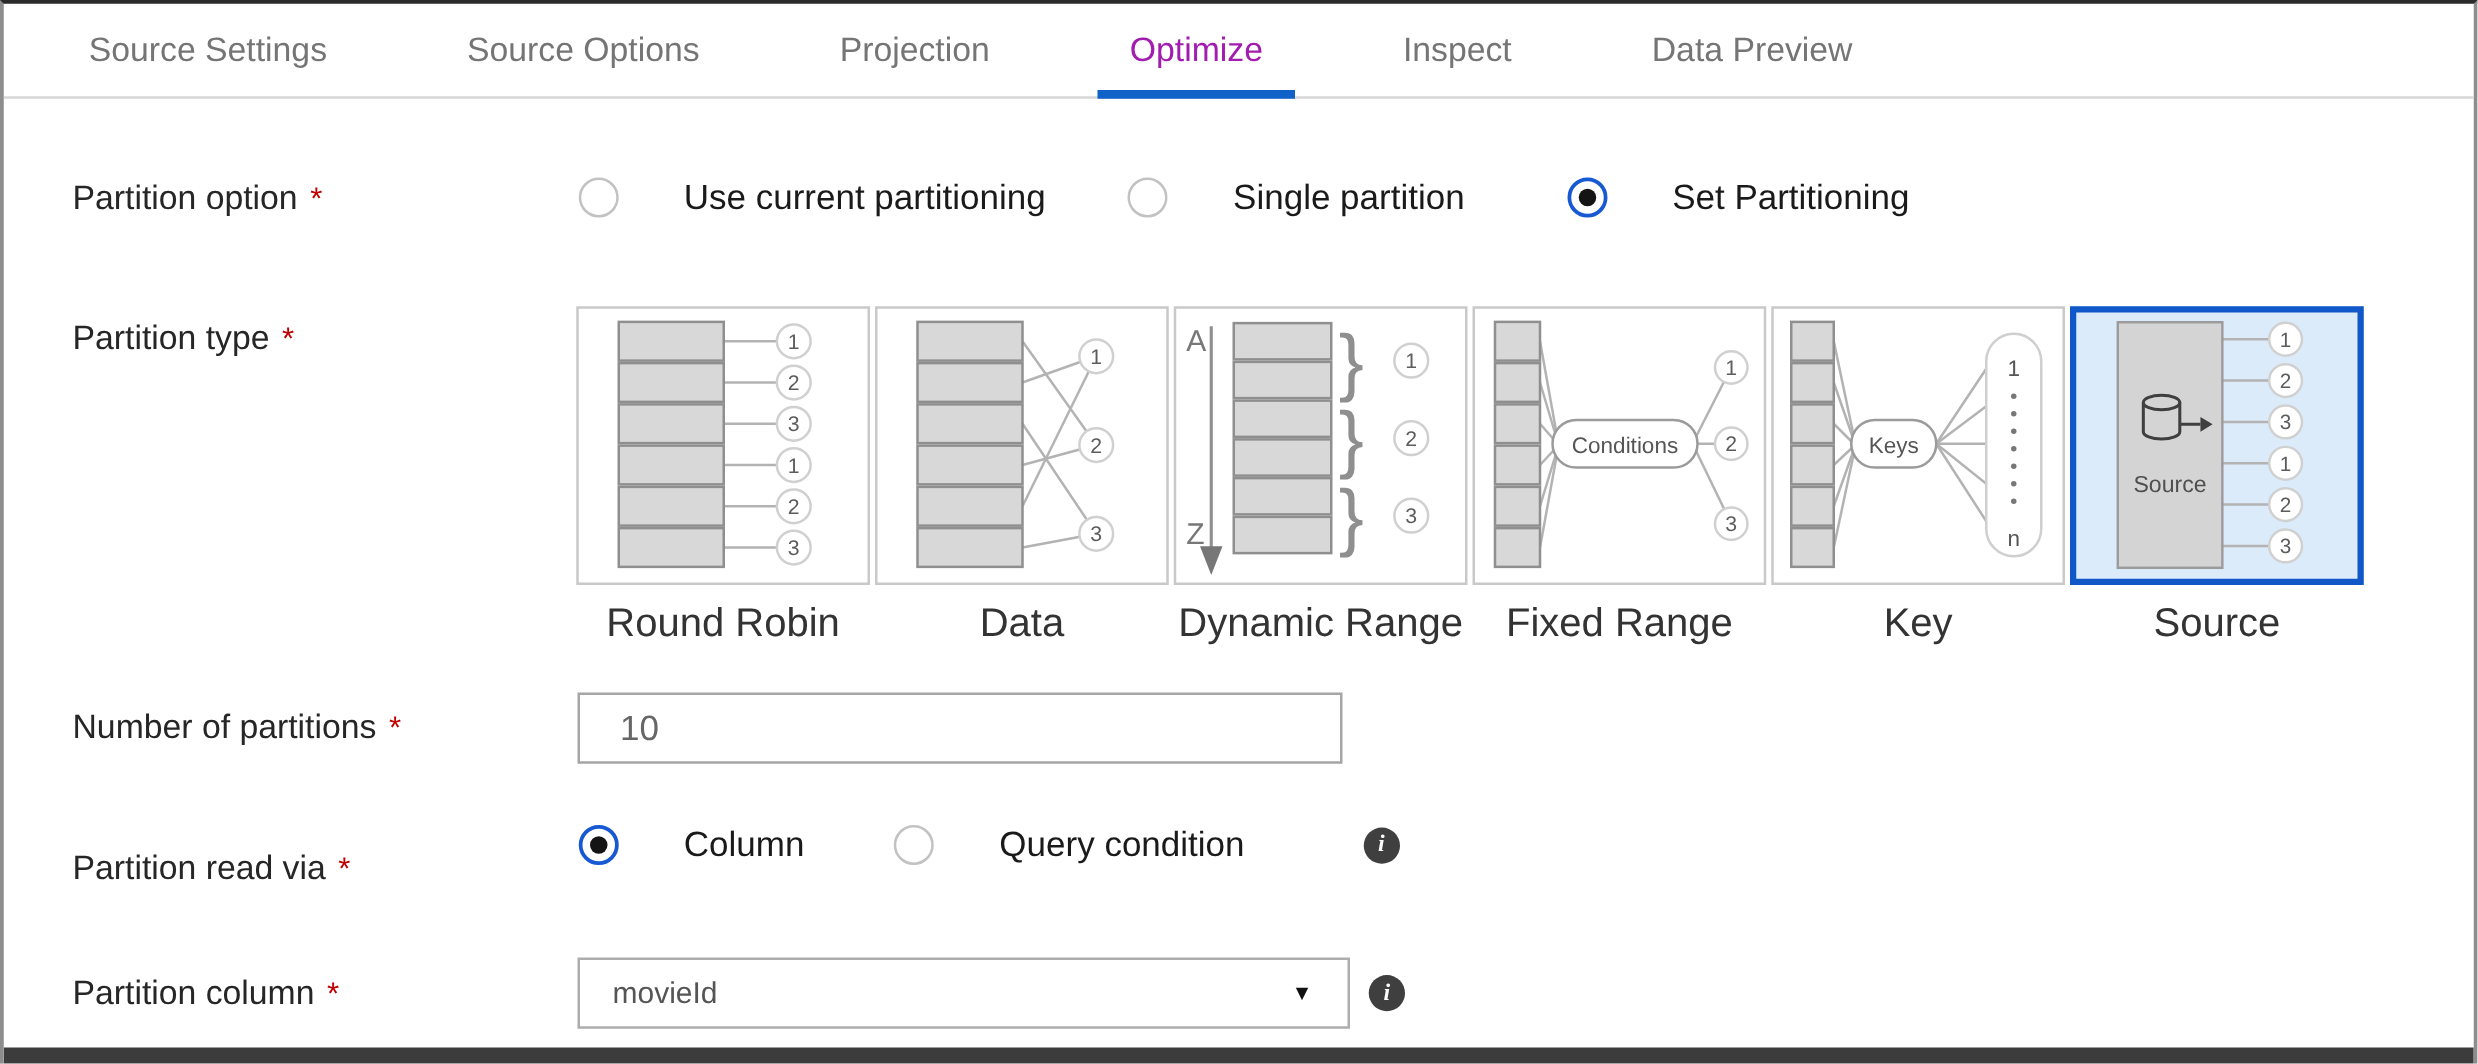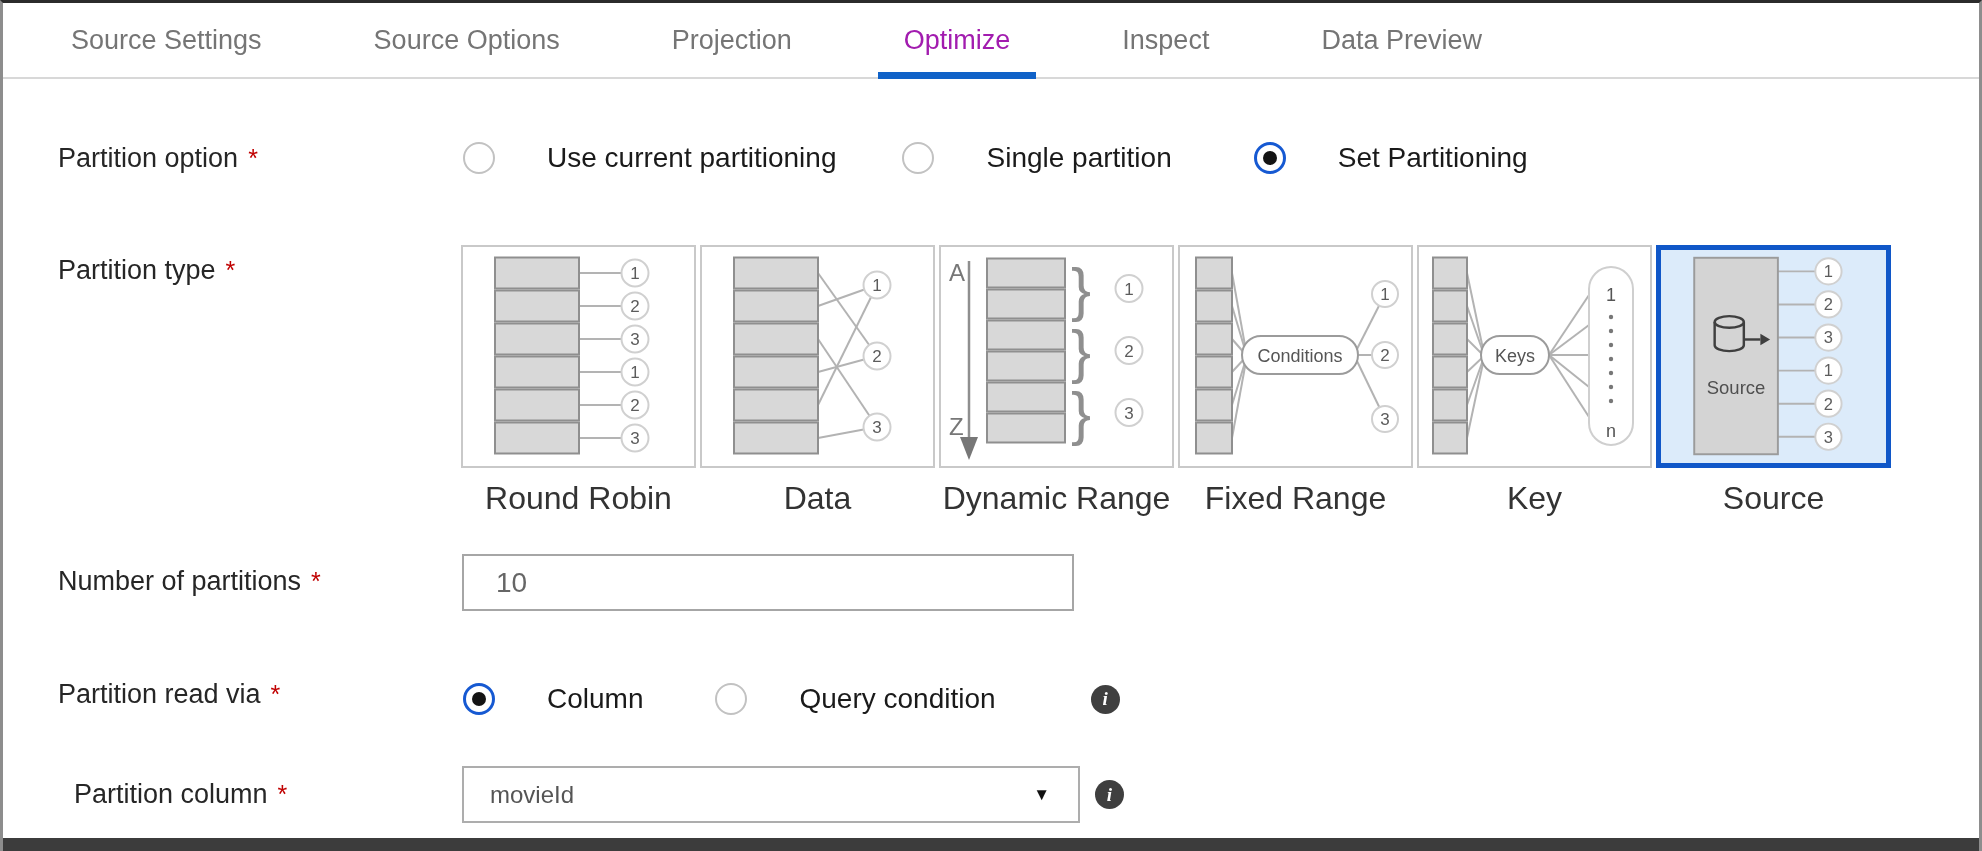--- a/index.html
+++ b/index.html
@@ -316,33 +316,33 @@
   <div class="field-label" style="top:563px;">
     <span>Number of partitions</span><span class="req">*</span>
   </div>
   <div class="text-input">
     <span>10</span>
   </div>
 
   <div class="field-label" style="top:676px;">
     <span>Partition read via</span><span class="req">*</span>
   </div>
-  <div class="opt-row" style="left:460px; top:657px;margin-top:23px;">
+  <div class="opt-row" style="left:460px; top:657px;">
     <div class="opt selected" style="margin-right:72px;">
       <span class="radio"></span>
       <span class="opt-label">Column</span>
     </div>
     <div class="opt">
       <span class="radio"></span>
       <span class="opt-label">Query condition</span>
     </div>
     <div class="info" style="margin-left:95px;">i</div>
   </div>
 
-  <div class="field-label" style="top:776px;margin-left:16px;">
+  <div class="field-label" style="top:776px;">
     <span>Partition column</span><span class="req">*</span>
   </div>
   <div class="dropdown">
     <span>movieId</span>
     <span class="caret">▼</span>
   </div>
   <div class="info" style="position:absolute; left:1092px; top:777px;">i</div>
 
   <div class="bottombar"></div>
 </div>

